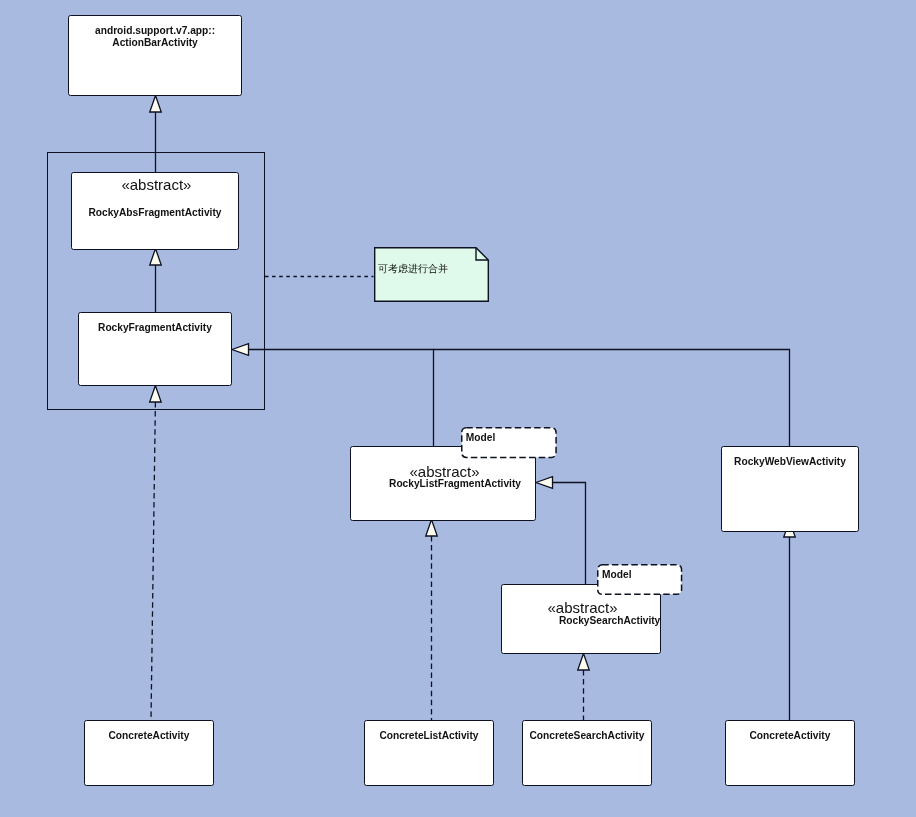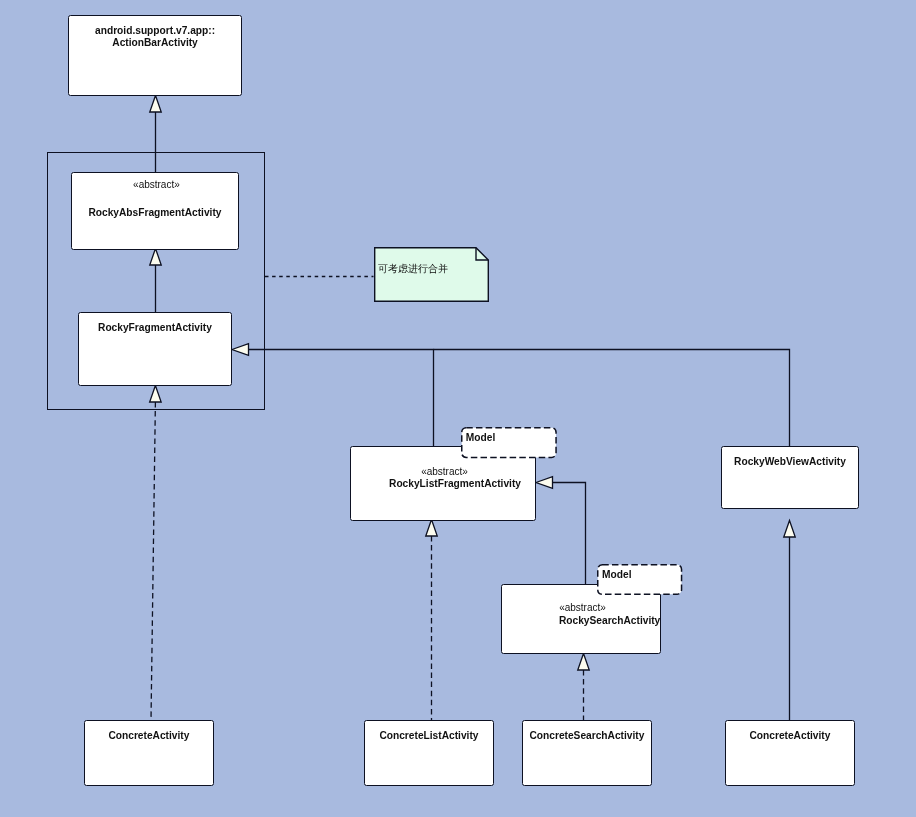--- a/index.html
+++ b/index.html
@@ -6,21 +6,21 @@
   html,body{margin:0;padding:0;}
   body{width:916px;height:817px;background:#a8badf;
        font-family:"Liberation Sans",sans-serif;overflow:hidden;}
   #stage{position:relative;width:916px;height:817px;transform:translateZ(0);border-radius:25px;}
   svg.layer{position:absolute;left:0;top:0;width:916px;height:817px;pointer-events:none;}
 
   .group-box{position:absolute;box-sizing:border-box;border:1.3px solid #0d1122;background:transparent;}
 
   .node{position:absolute;box-sizing:border-box;border:1.4px solid #0d1122;border-radius:2.5px;
         background:#ffffff;}
-  .node .stereo{position:absolute;left:3px;right:0;text-align:center;font-size:10px;
+  .node .stereo{position:absolute;left:3px;right:0;text-align:center;font-size:15px;
                 font-weight:400;color:#111111;line-height:12.3px;}
   .node .cname{position:absolute;left:0;right:0;text-align:center;font-size:10.2px;
                font-weight:700;color:#111111;line-height:12.3px;white-space:pre;}
 
   .model-box{position:absolute;box-sizing:border-box;}
   .model-box .mshape{position:absolute;left:0;top:0;overflow:visible;}
   .model-box .mlabel{position:absolute;left:5px;top:5.3px;font-size:10.2px;font-weight:700;
                      color:#111111;line-height:12.3px;}
 
   .note-box{position:absolute;}
@@ -88,21 +88,21 @@
     <div class="cname" style="top: 9.2px;">RockyFragmentActivity</div>
   </div>
   <div class="node" style="left: 349.7px; top: 445.6px; width: 186.6px; height: 75.6px;">
     <div class="stereo" style="top: 19.3px;">«abstract»</div>
     <div class="cname" style="top: 31.6px; margin-left: 24px;">RockyListFragmentActivity</div>
   </div>
   <div class="node" style="left: 500.7px; top: 583.7px; width: 160.6px; height: 70.5px;">
     <div class="stereo" style="top: 17.7px;">«abstract»</div>
     <div class="cname" style="top: 30px; text-align: right;">RockySearchActivity</div>
   </div>
-  <div class="node" style="left: 720.7px; top: 445.6px; width: 138.5px; height: 63px;">
+  <div class="node" style="left: 720.7px; top: 445.6px; width: 138.5px; height: 86px;">
     <div class="cname" style="top: 9.7px;">RockyWebViewActivity</div>
   </div>
   <div class="node" style="left: 83.6px; top: 719.7px; width: 130.6px; height: 66.6px;">
     <div class="cname" style="top: 9.2px;">ConcreteActivity</div>
   </div>
   <div class="node" style="left: 521.7px; top: 719.7px; width: 130.5px; height: 66.6px;">
     <div class="cname" style="top: 9.1px;">ConcreteSearchActivity</div>
   </div>
   <div class="node" style="left: 363.7px; top: 719.7px; width: 130.5px; height: 66.6px;">
     <div class="cname" style="top: 9.1px;">ConcreteListActivity</div>

